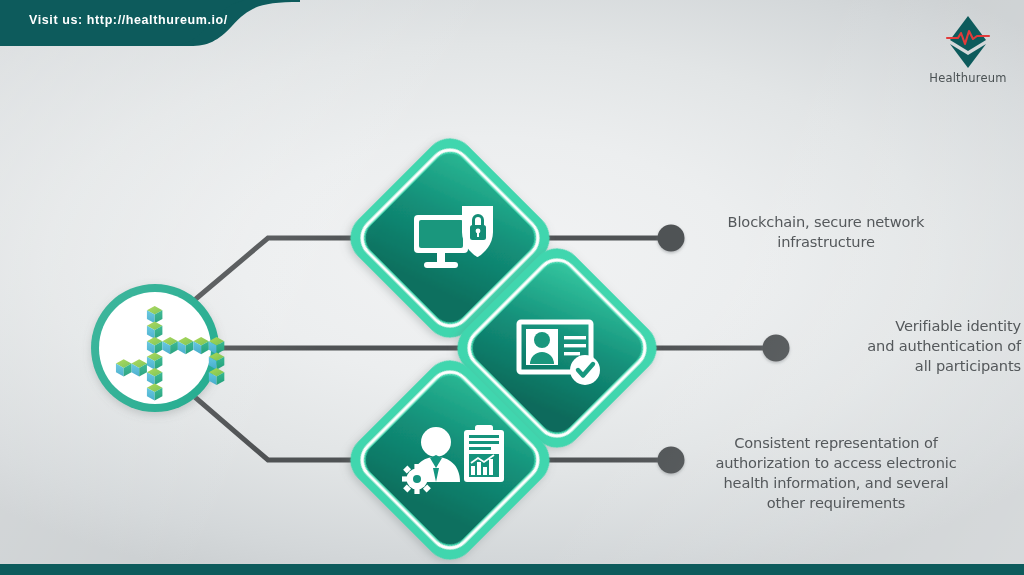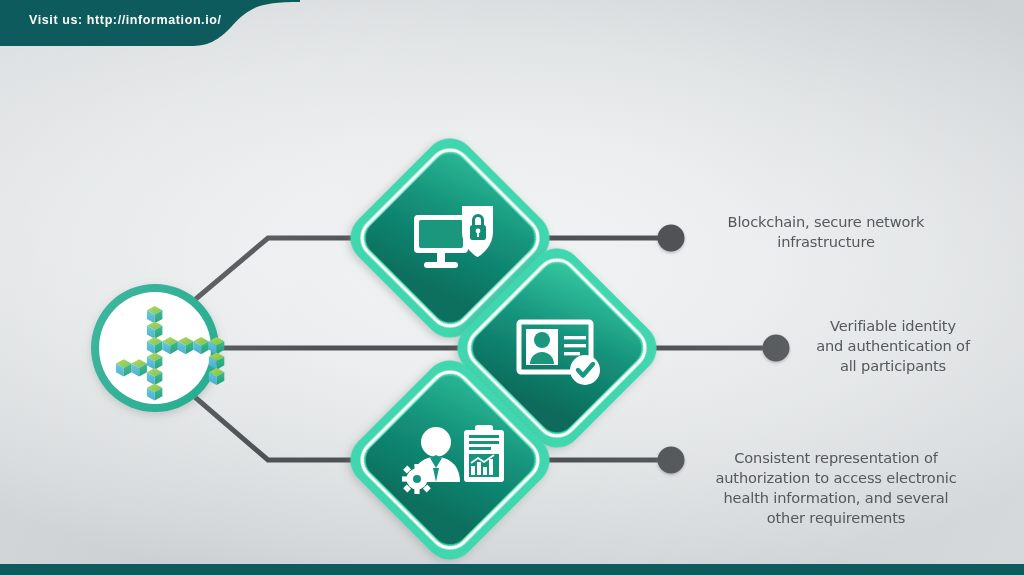--- a/index.html
+++ b/index.html
@@ -106,22 +106,22 @@
     position: absolute;
     color: #54585b;
     font-size: 14.6px;
     line-height: 1.38;
     text-align: center;
     font-family: "DejaVu Sans", sans-serif;
     letter-spacing: -0.15px;
     white-space: pre-line;
   }
   .callout-1 { left: 700px; top: 212px; width: 252px; }
-  .callout-2 { left: 787px; top: 316px; width: 212px; }
-  .callout-3 { left: 700px; top: 448px; width: 272px; }
+  .callout-2 { left: 809px; top: 316px; width: 212px; text-align: right; }
+  .callout-3 { left: 700px; top: 433px; width: 272px; }
 </style>
 </head>
 <body>
 
 <div id="stage">
 
   <svg id="diagram" viewBox="0 0 1024 575">
     <defs>
       <linearGradient id="diamondFill" x1="0" y1="0" x2="0.35" y2="1">
         <stop offset="0%" stop-color="#2bb894"></stop>
@@ -344,23 +344,31 @@
   </svg>
 
   <div class="sheen"></div>
 
   <div class="header-banner">
     <svg width="300" height="52" viewBox="0 0 300 52">
       <path d="M0,0 L300,0 L300,2 C262,2 250,6 232,26 C218,41 208,46 190,46 L0,46 Z" fill="#0d5b5c"></path>
       <path d="M0,0 L232,0 C214,6 206,18 196,30 C186,42 176,46 160,46 L0,46 Z" fill="#0d5b5c"></path>
       <path d="M0,0 L245,0 C228,4 218,14 206,28 C194,42 182,46 164,46 L0,46 Z" fill="#0d5b5c"></path>
     </svg>
-    <span class="visit-text">Visit us: http://information.io/</span>
+    <span class="visit-text">Visit us: http://healthureum.io/</span>
   </div>
 
+  <div class="logo">
+    <svg class="logo-mark" width="60" height="56" viewBox="0 0 60 56">
+      <polygon points="30,2 48,26 30,37 12,26" fill="#0d5b5c"></polygon>
+      <polygon points="30,54 48,30 30,41 12,30" fill="#0d5b5c"></polygon>
+      <path d="M9,24 L20,24 L23,19 L27,30 L31,17 L35,25 L39,22 L51,22" fill="none" stroke="#e23b3b" stroke-width="2.1" stroke-linejoin="round" stroke-linecap="round"></path>
+    </svg>
+    <span class="logo-word">Healthureum</span>
+  </div>
 
 
   <div class="callout callout-1">Blockchain, secure network
 infrastructure</div>
   <div class="callout callout-2">Verifiable identity
 and authentication of
 all participants</div>
   <div class="callout callout-3">Consistent representation of
 authorization to access electronic
 health information, and several

